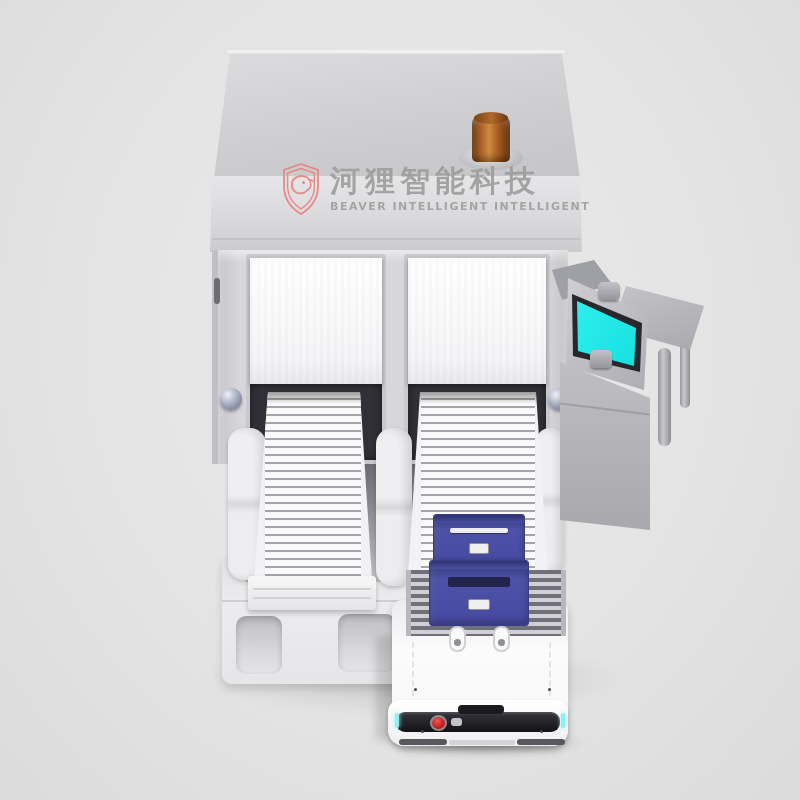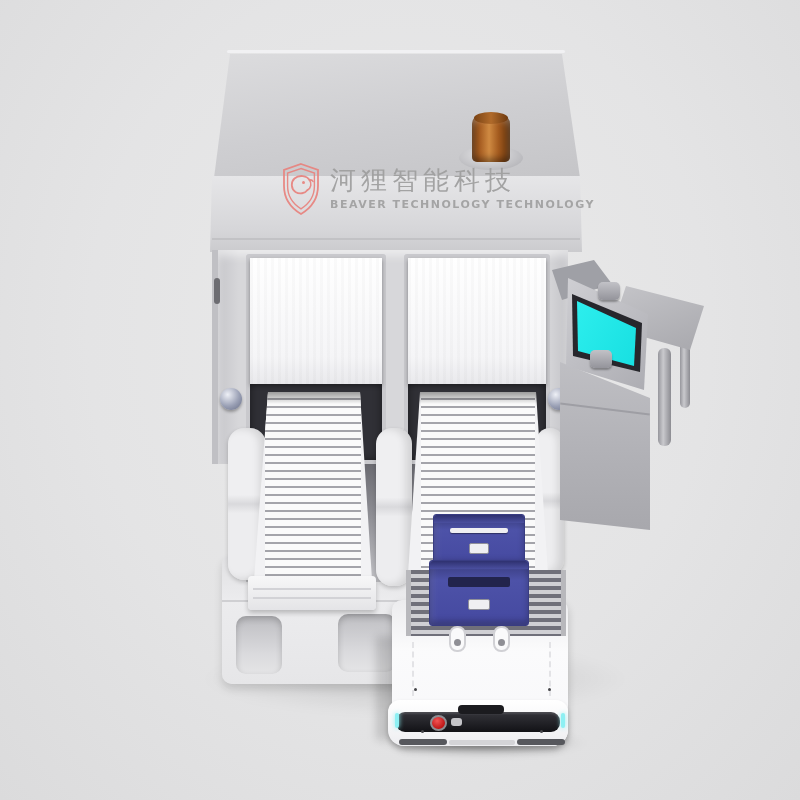--- a/index.html
+++ b/index.html
@@ -184,21 +184,21 @@
   .label-chip{top:28px;width:18px;height:9px;border:1px solid #8f8f99;}
   .tote-slot-dark{position:absolute;left:50%;transform:translateX(-50%);
     top:16px;width:62px;height:10px;background:#22244c;border-radius:2px;}
   .tote-lower .label-chip{top:38px;width:20px;}
 
   
   .watermark{left:281px;top:158px;width:280px;height:62px;display:flex;
     align-items:center;gap:9px;z-index:40;opacity:.92;}
   .logo-shield{width:40px;height:52px;flex:0 0 auto;}
   .wm-text{display:flex;flex-direction:column;}
-  .wm-cn{font-size:26px;font-weight:400;letter-spacing:5px;color:#9e9e9e;
+  .wm-cn{font-size:30px;font-weight:700;letter-spacing:5px;color:#9e9e9e;
     line-height:1.05;white-space:nowrap;}
   .wm-en{font-size:11px;font-weight:600;letter-spacing:1.5px;color:#a0a0a0;
     margin-top:3px;white-space:nowrap;}
 </style>
 </head>
 <body>
 
 <div class="scene">
 
   <div class="abs machine-shadow"></div>
@@ -300,17 +300,17 @@
   <div class="abs watermark">
     <svg class="logo-shield" viewBox="0 0 40 52" fill="none">
       <path d="M20 1 L37 7 V23 C37 37 30 45 20 51 C10 45 3 37 3 23 V7 Z" stroke="#e8837e" stroke-width="1.8"></path>
       <path d="M20 5.5 L33.4 10 V23 C33.4 34 28 40.8 20 45.8 C12 40.8 6.6 34 6.6 23 V10 Z" stroke="#e8837e" stroke-width="1.4"></path>
       <path d="M28.5 17 C26 12.5 18 11.5 13.5 15.5 C9.5 19 10 26 14.5 29 C18.5 31.5 24 30.5 26.5 27" stroke="#e8837e" stroke-width="1.8" stroke-linecap="round"></path>
       <path d="M26.5 27 C30 25 31 20.5 28.5 17 C30.5 16.5 31.5 17.5 32 18.5" stroke="#e8837e" stroke-width="1.6" stroke-linecap="round"></path>
       <circle cx="22.5" cy="19.5" r="1.5" fill="#e8837e"></circle>
     </svg>
     <div class="wm-text">
       <div class="wm-cn">河狸智能科技</div>
-      <div class="wm-en">BEAVER TECHNOLOGY TECHNOLOGY</div>
+      <div class="wm-en">BEAVER INTELLIGENT INTELLIGENT</div>
     </div>
   </div>
 
 </div>
 
 </body></html>

